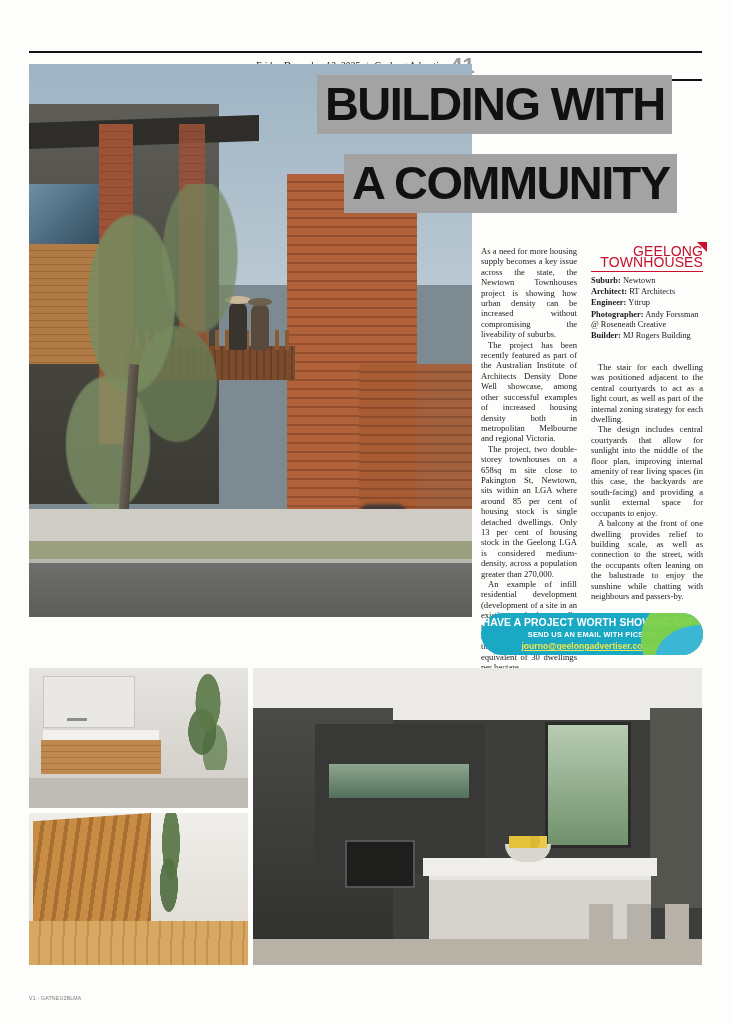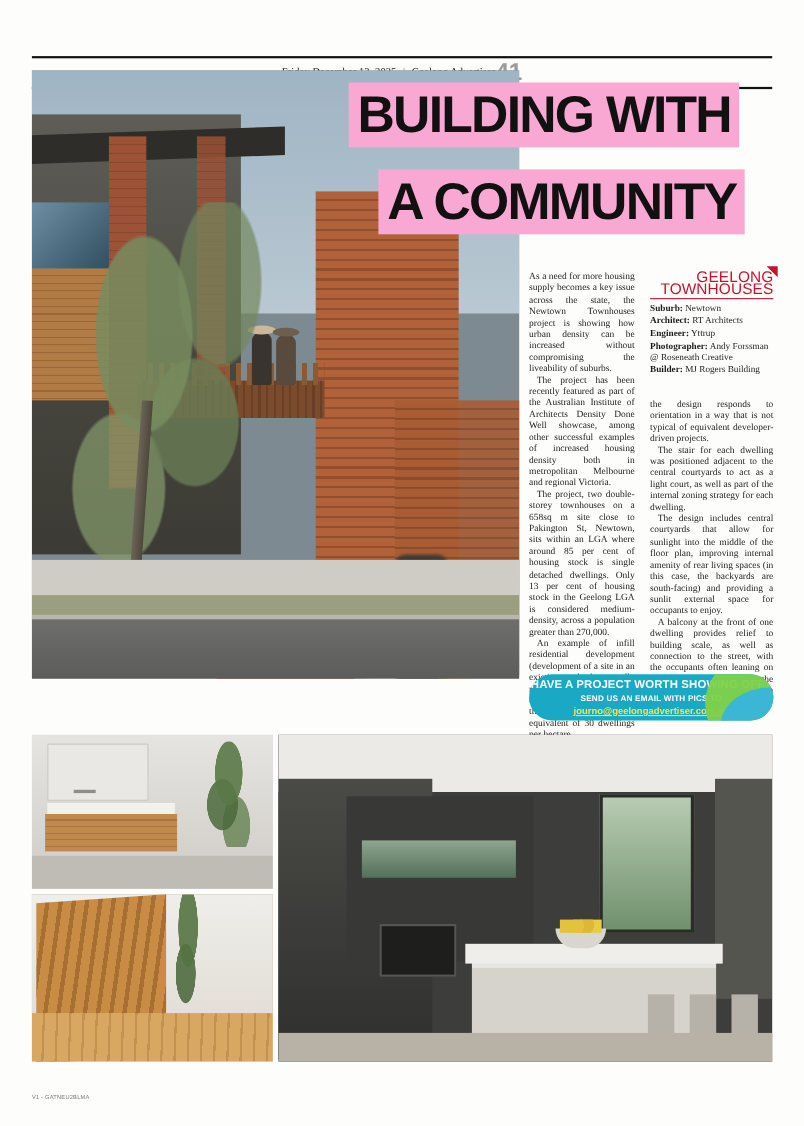--- a/index.html
+++ b/index.html
@@ -184,21 +184,21 @@
   }
 
   
   .headline-wrap {
     position: absolute;
     left: 317px; top: 75px;
     width: 386px;
   }
   .headline-line {
     display: inline-block;
-    background: #f9a8d4;
+    background: #a3a3a3;
     font-family: "Liberation Sans", sans-serif;
     font-weight: bold;
     font-size: 47px;
     line-height: 53px;
     letter-spacing: -1.6px;
     color: #111;
     padding: 2px 8px 4px 8px;
     white-space: nowrap;
   }
   .headline-line.l2 { margin-top: 20px; margin-left: 27px; }
@@ -462,21 +462,20 @@
       <b>Photographer:</b>
       <span>Andy Forssman @ Roseneath Creative</span>
     </div>
     <div class="fb-row">
       <b>Builder:</b>
       <span>MJ Rogers Building</span>
     </div>
   </div>
 
   <div class="col col-2">
-    <p class="first">the design responds to orientation in a way that is not typical of equivalent developer-driven projects.</p>
     <p>The stair for each dwelling was positioned adjacent to the central courtyards to act as a light court, as well as part of the internal zoning strategy for each dwelling.</p>
     <p>The design includes central courtyards that allow for sunlight into the middle of the floor plan, improving internal amenity of rear living spaces (in this case, the backyards are south-facing) and providing a sunlit external space for occupants to enjoy.</p>
     <p>A balcony at the front of one dwelling provides relief to building scale, as well as connection to the street, with the occupants often leaning on the balustrade to enjoy the sunshine while chatting with neighbours and passers-by.</p>
   </div>
 
   <div class="promo">
     <div class="swoosh"></div>
     <div class="swoosh2"></div>
     <div class="p1">HAVE A PROJECT WORTH SHOWING OFF?</div>
     <div class="p2">SEND US AN EMAIL WITH PICS TO</div>

